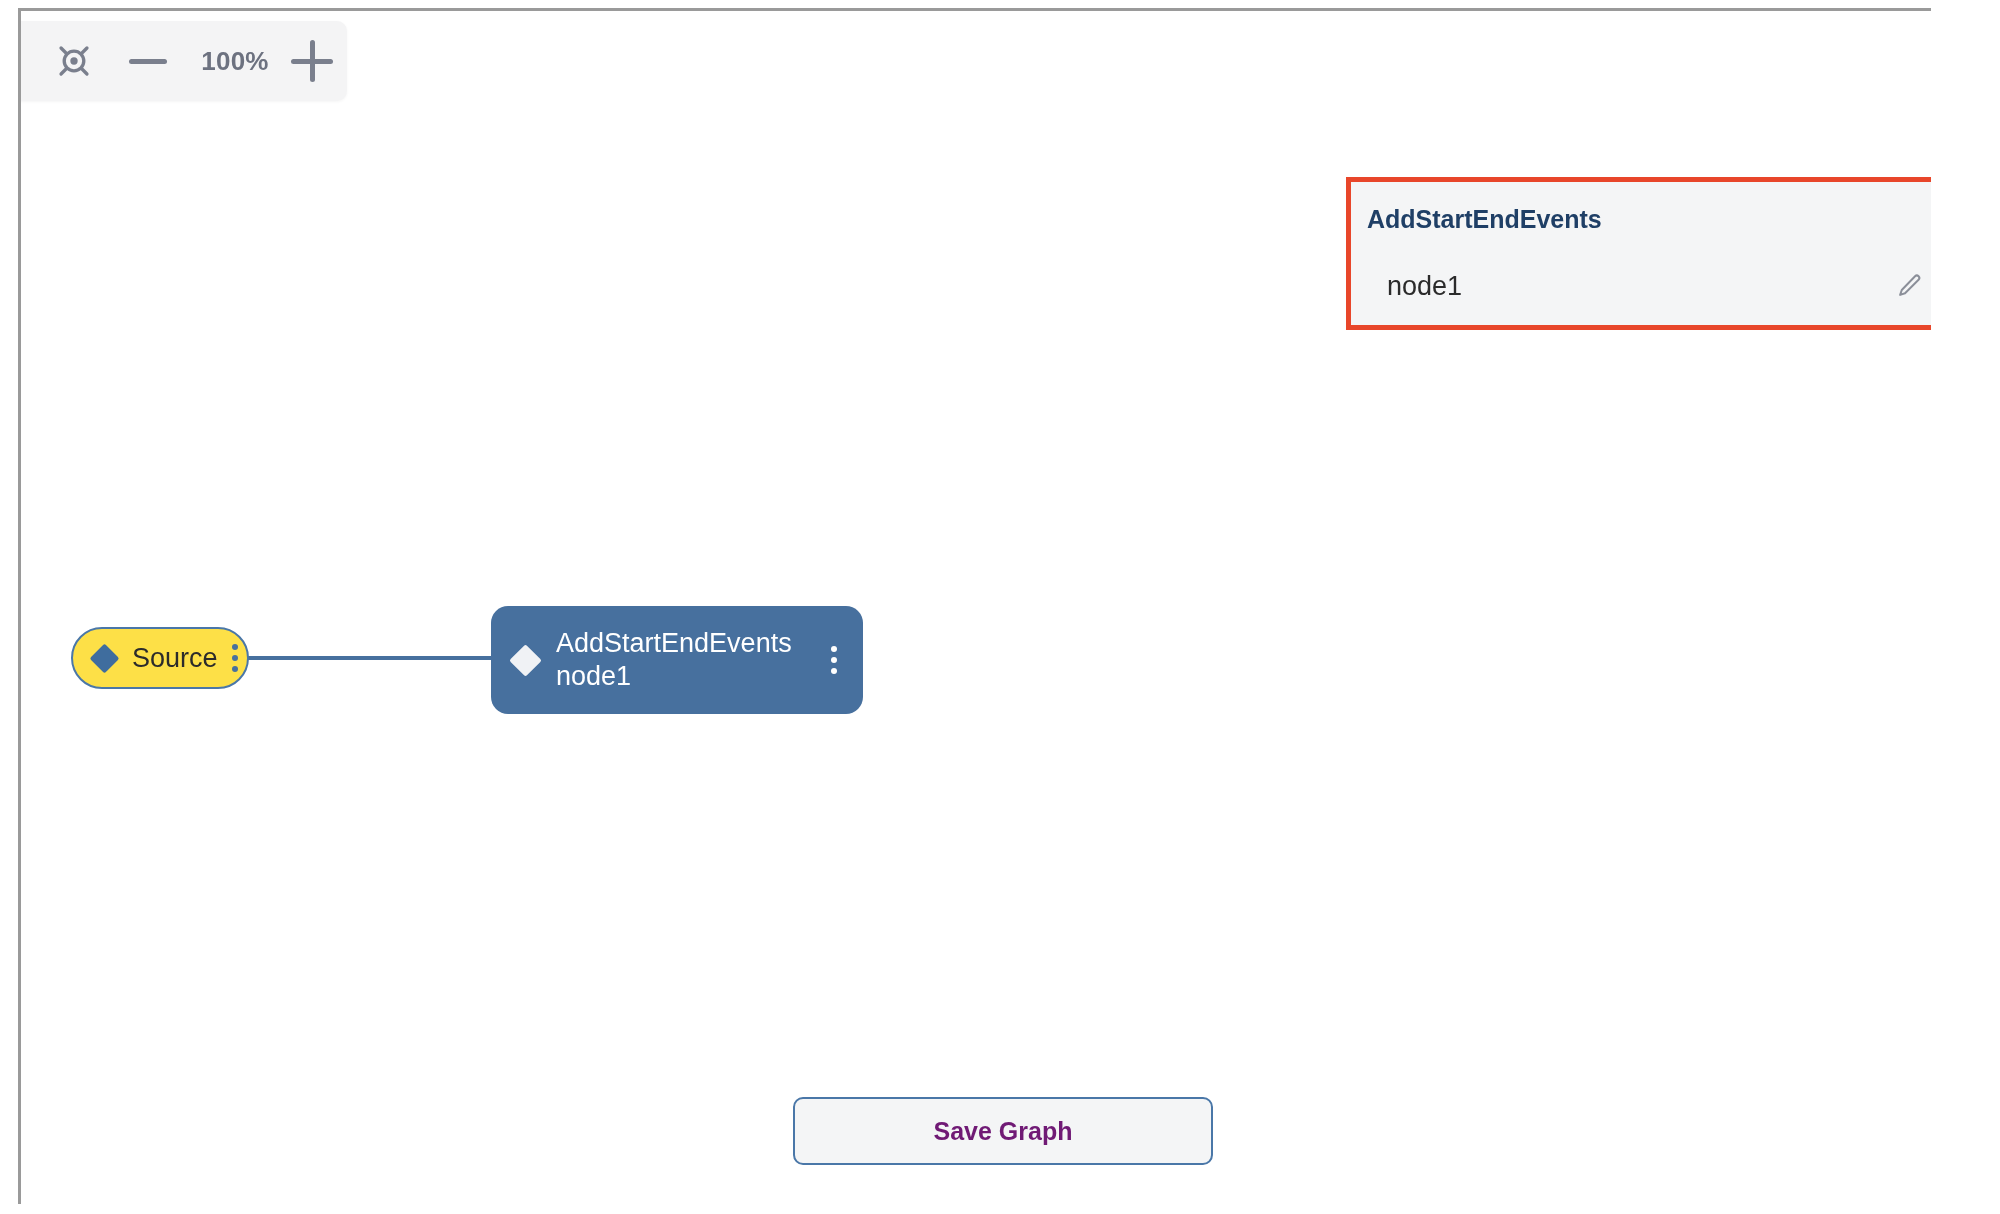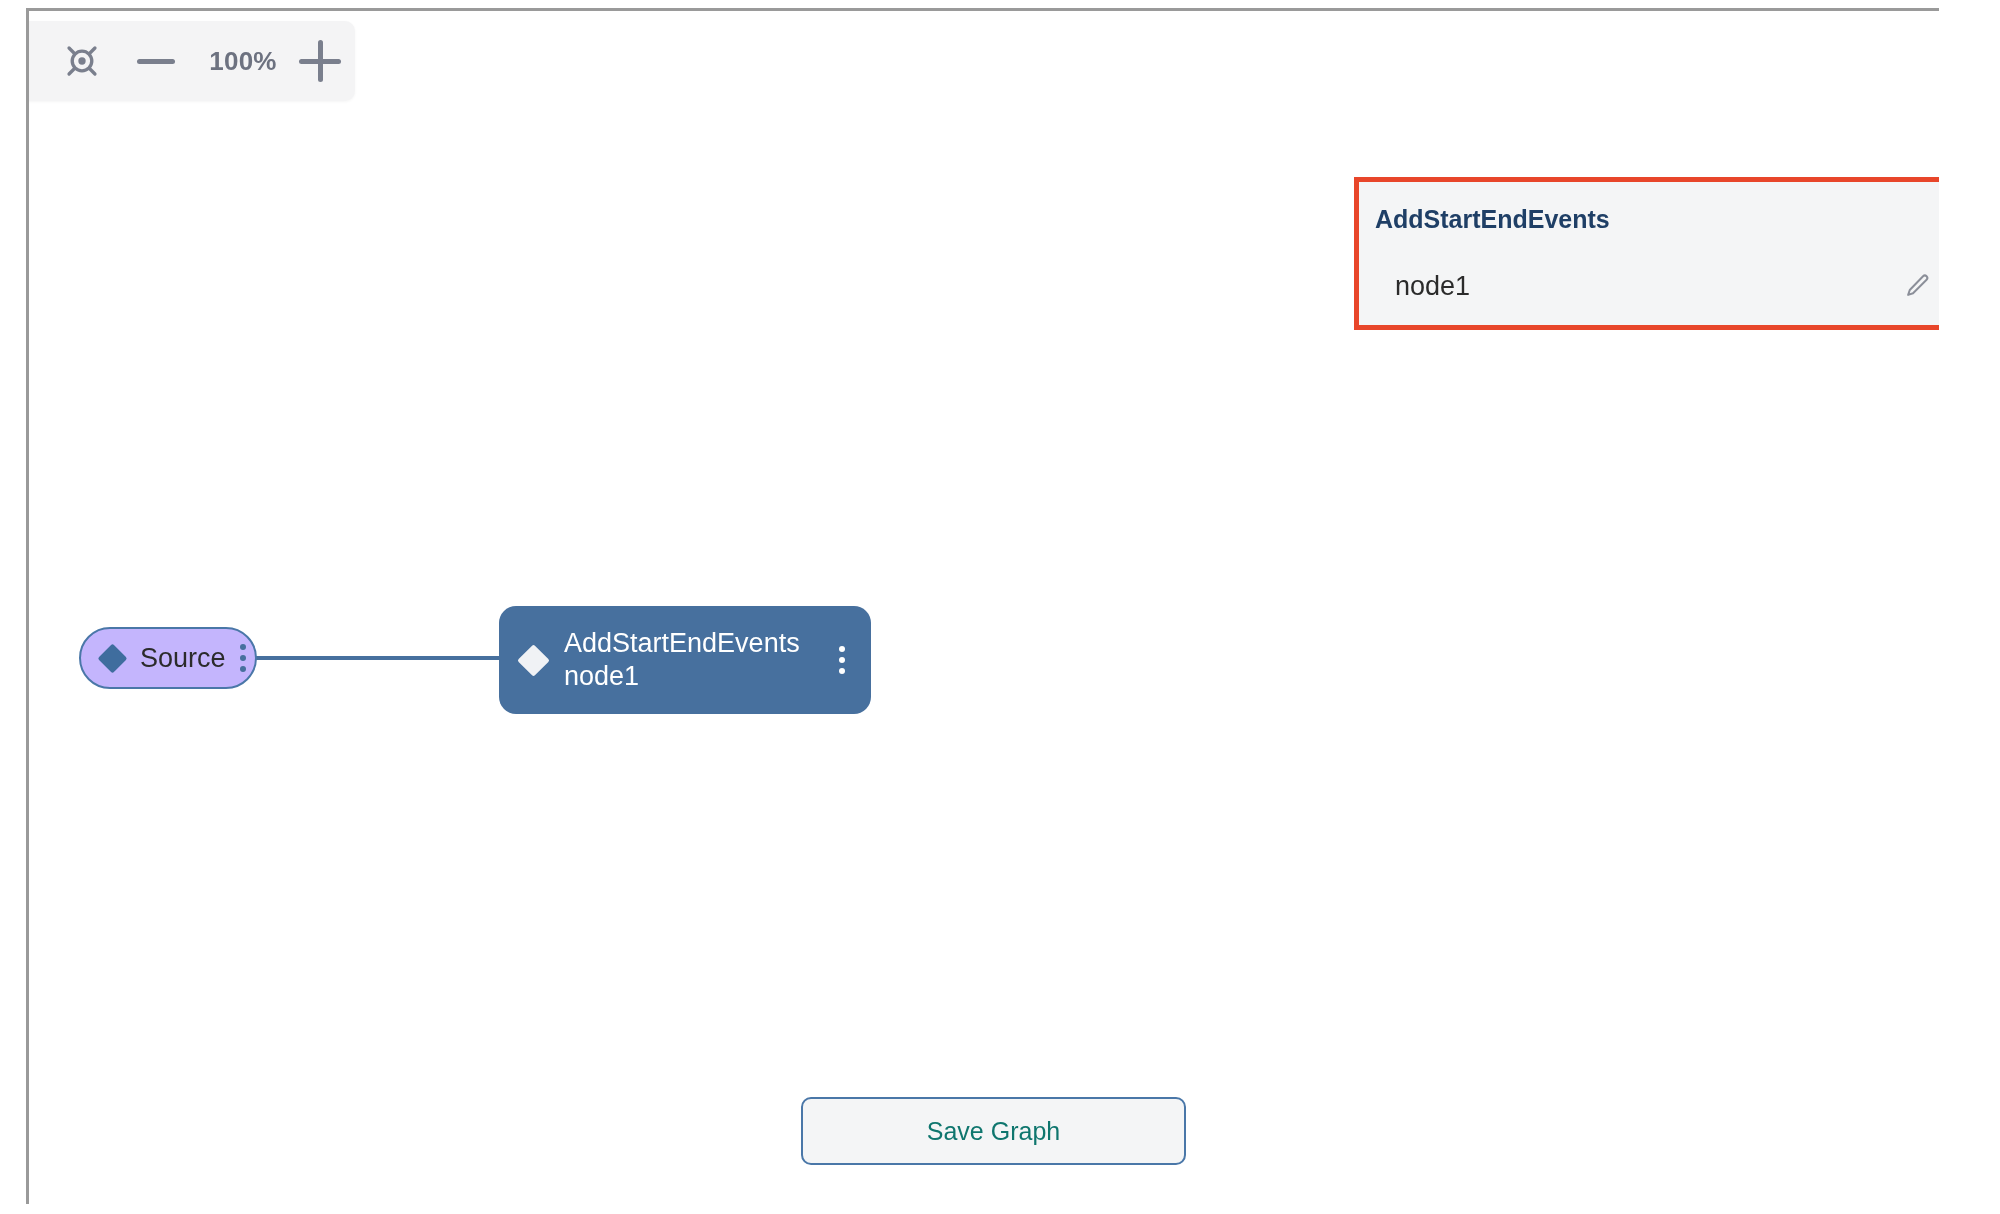--- a/index.html
+++ b/index.html
@@ -6,21 +6,21 @@
   html, body {
     margin: 0; padding: 0;
     width: 2000px; height: 1214px;
     background: #ffffff;
     font-family: "Liberation Sans", sans-serif;
     overflow: hidden;
   }
 
   #app-window {
     position: absolute;
-    left: 26px; top: 8px;
+    left: 18px; top: 8px;
     width: 1913px; height: 1196px;
     background: #ffffff;
     border-left: 3px solid #9a9a9a;
     border-top: 3px solid #9a9a9a;
     border-right: 0;
     border-bottom: 0;
     overflow: hidden;
     padding-left: 12px;
   }
 
@@ -68,21 +68,21 @@
     content: ""; position: absolute; background: #7a7f8d; border-radius: 3px;
   }
   .zoom-plus::before { left: 0; top: 18.5px; width: 42px; height: 5px; }
   .zoom-plus::after  { top: 0; left: 18.5px; height: 42px; width: 5px; }
 
   
   .node-source {
     position: absolute;
     left: 50px; top: 616px;
     width: 178px; height: 62px;
-    background: #c4b5fd;
+    background: #fde047;
     border: 2px solid #4a77a8;
     border-radius: 31px;
     display: flex; align-items: center;
     z-index: 3;
   }
   .node-source .diamond {
     margin-left: 21px;
     width: 21px; height: 21px;
     background: #3f6d9e;
     transform: rotate(45deg);
@@ -128,26 +128,26 @@
     left: 226px; top: 645px;
     width: 248px; height: 4px;
     background: #47709e;
     z-index: 1;
   }
 
   
   #save-graph-button {
     position: absolute;
     left: 772px; top: 1086px;
-    width: 385px; height: 68px;
+    width: 420px; height: 68px;
     background: #f4f5f6;
     border: 2px solid #4a77a8;
     border-radius: 10px;
-    color: #0f766e;
-    font-size: 25px; font-weight: 400;
+    color: #701a75;
+    font-size: 25px; font-weight: 700;
     display: flex; align-items: center; justify-content: center;
     cursor: pointer;
   }
 
   
   #right-panel {
     position: absolute;
     left: 1307px; top: 0;
     width: 605px; height: 1196px;
     background: #f4f5f6;

